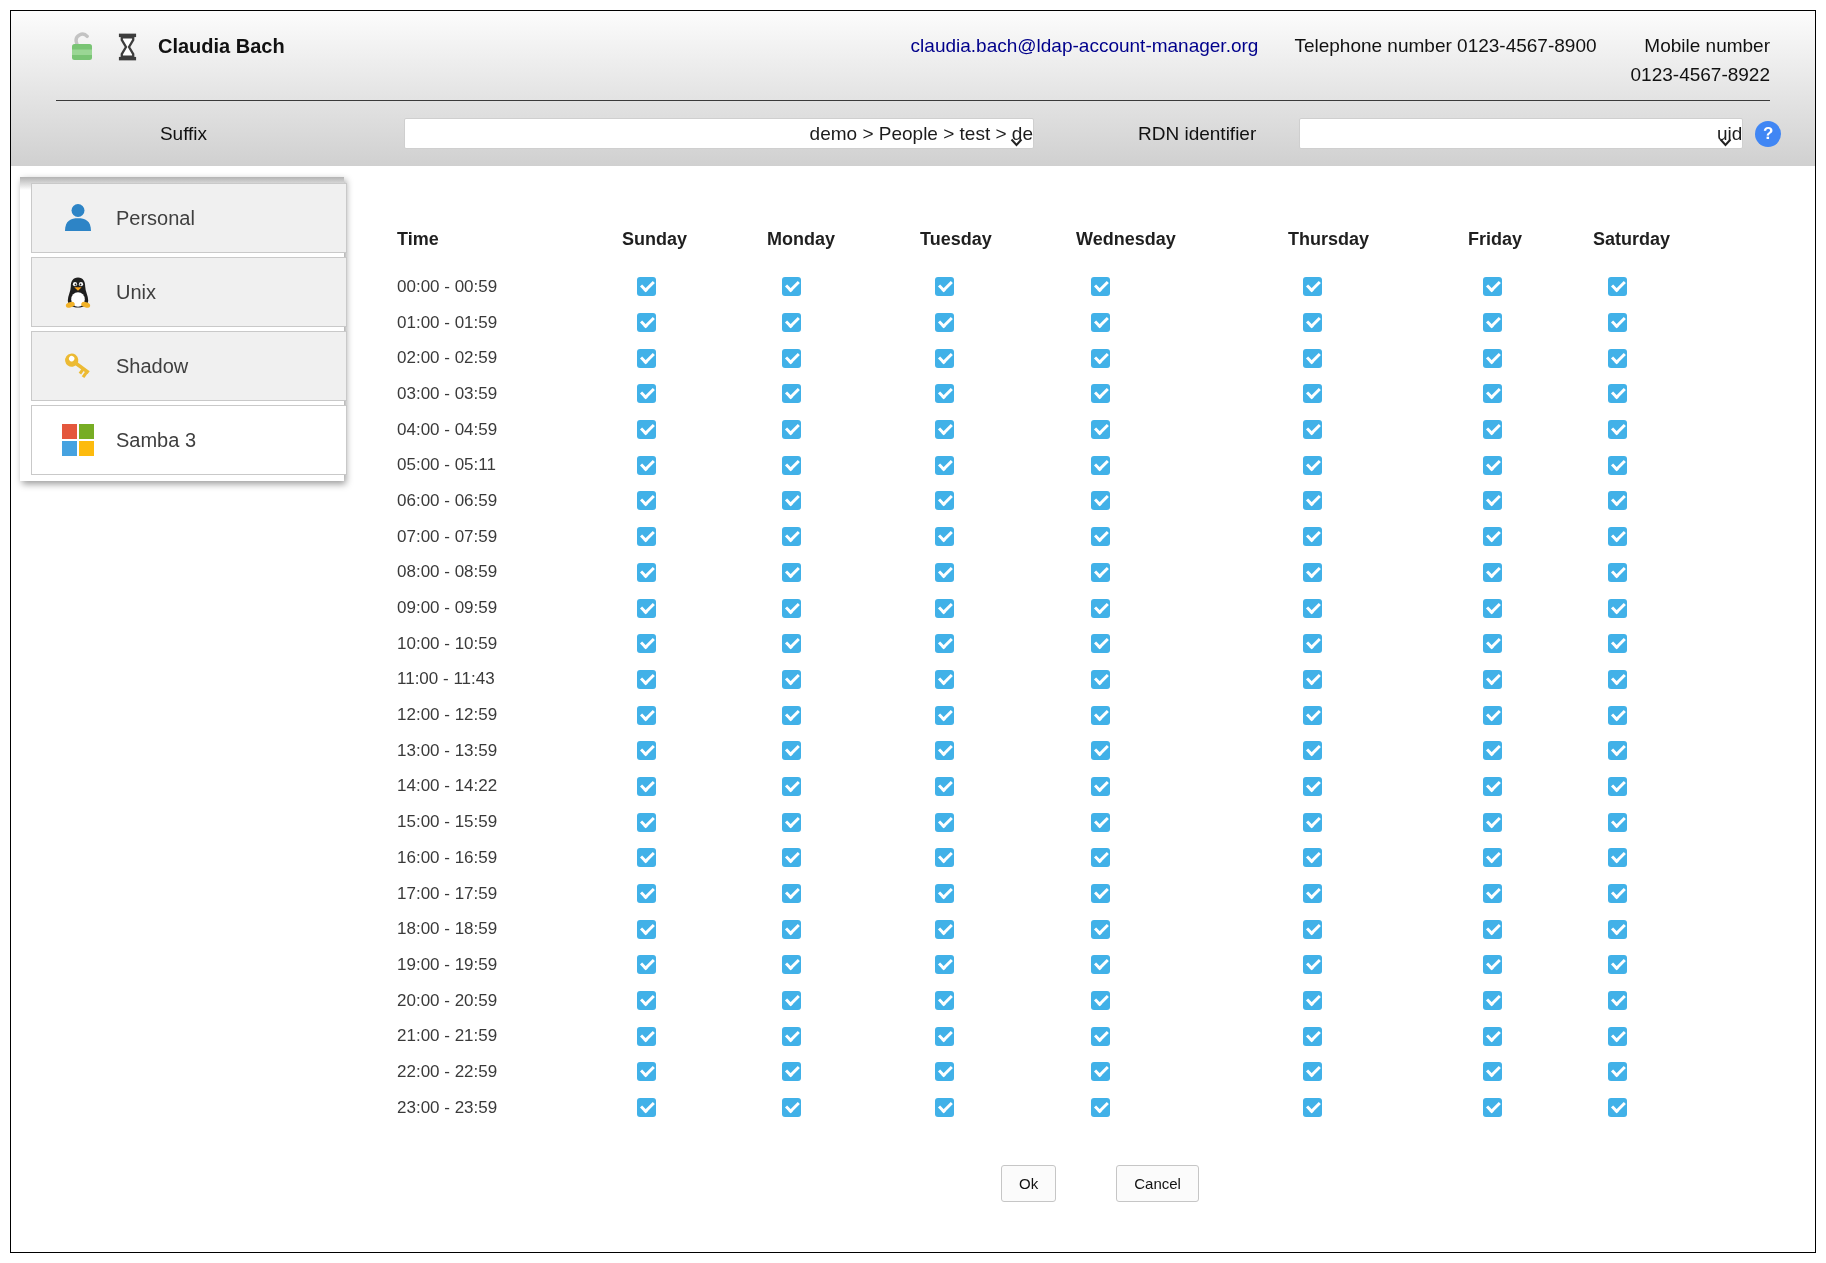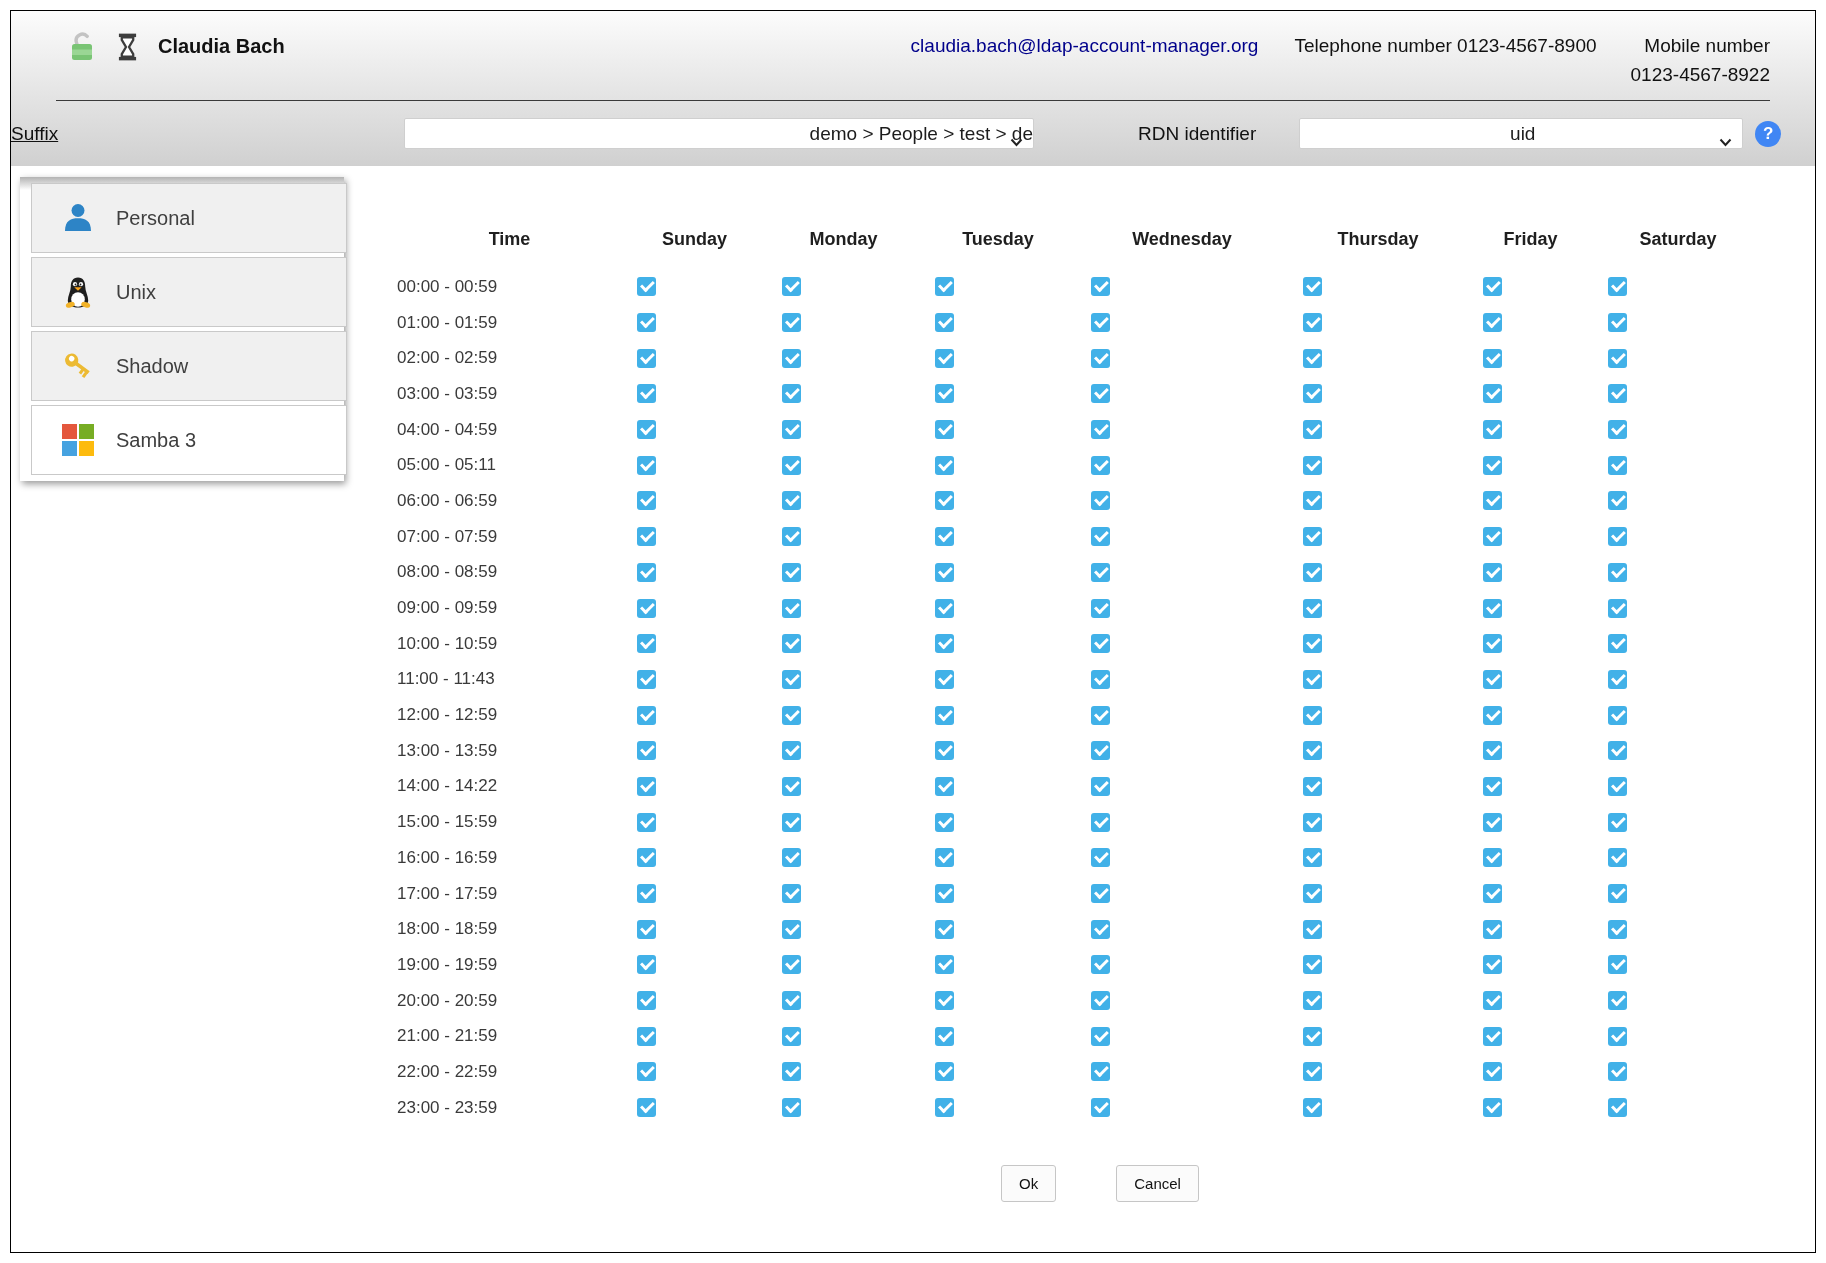--- a/index.html
+++ b/index.html
@@ -13,49 +13,49 @@
   .title-row .icon{display:inline-block;margin-top:1px;}
   .lock-i{margin-right:22px;}
   .hg-i{margin-right:20px;}
   .acct-name{font-size:20px;font-weight:bold;line-height:30px;white-space:nowrap;}
   .spacer{flex:1;}
   .email{color:#00008b;text-decoration:none;line-height:30px;white-space:nowrap;cursor:pointer;}
   .phone{margin-left:36px;line-height:30px;white-space:nowrap;}
   .mobile{margin-left:34px;text-align:right;line-height:29px;white-space:nowrap;}
   .divider{height:1px;background:#3a3a3a;margin:0 45px;}
   .suffix-row{height:65px;display:flex;align-items:center;font-size:19px;color:#111;}
-  .suffix-label{width:345px;text-align:left;text-decoration:underline;}
+  .suffix-label{width:345px;text-align:center;}
   .select{position:relative;height:31px;background:#fff;border:1px solid #cfcfcf;border-radius:2px;
     display:flex;align-items:center;box-sizing:border-box;font-size:19px;color:#1c1c1c;cursor:pointer;}
   .suffix-select{margin-left:48px;width:630px;}
   .rdn-label{margin-left:104px;white-space:nowrap;}
   .rdn-select{margin-left:43px;width:444px;}
   .sel-text{flex:1;white-space:nowrap;overflow:hidden;}
   .sel-text.right{text-align:right;}
-  .sel-text.left{text-align:center;padding-left:3px;}
+  .sel-text.left{text-align:right;padding-left:3px;}
   .chev{position:absolute;right:10px;top:11px;}
   .help{margin-left:12px;width:26px;height:26px;border-radius:50%;background:#4086f4;color:#fff;
     font-size:17px;font-weight:bold;display:flex;align-items:center;justify-content:center;cursor:pointer;}
 
   
   .sidebar{position:absolute;left:9px;top:166px;width:324px;box-sizing:border-box;
     padding:6px 3px 6px 11px;background:#fff;background-image:linear-gradient(#b3b3b3,#ffffff 13px);
     box-shadow:2px 3px 7px rgba(0,0,0,.4);}
   .side-item{box-sizing:border-box;width:316px;height:70px;margin:0 auto 4px auto;display:flex;align-items:center;
     padding-left:29px;background:#f0f0f0;border:1px solid #c9c9c9;cursor:pointer;}
   .side-item:last-child{margin-bottom:0;}
   .side-item.active{background:#fff;}
   .side-item .icon{margin-right:21px;line-height:0;}
   .side-label{font-size:20px;color:#3f3f3f;}
 
   
   .hours-grid{position:absolute;left:386px;top:218px;display:grid;
     grid-template-columns:225px 145px 153px 156px 212px 180px 125px 170px;
     grid-template-rows:40px;grid-auto-rows:35.7px;align-items:center;}
-  .col-head{align-self:start;font-size:18px;font-weight:bold;color:#1f1f1f;white-space:nowrap;text-align:center;}
+  .col-head{align-self:start;font-size:18px;font-weight:bold;color:#1f1f1f;white-space:nowrap;}
   .time-cell{font-size:17px;color:#3a3a3a;white-space:nowrap;}
   .cb-cell{padding-left:15px;display:flex;align-items:center;height:100%;}
   .cb{width:19px;height:19px;background:#41b1e8;border-radius:3px;position:relative;display:inline-block;cursor:pointer;}
   .cb::after{content:'';position:absolute;left:3.5px;top:4px;width:9.5px;height:5px;
     border-left:3px solid #fff;border-bottom:3px solid #fff;transform:rotate(-45deg);}
 
   
   .actions{position:absolute;left:386px;top:1154px;width:1406px;display:flex;justify-content:center;gap:60px;}
   .actions button{font-family:inherit;font-size:15px;color:#111;background:#fbfbfb;border:1px solid #c6c6c6;
     border-radius:3px;height:37px;padding:0 17px;cursor:pointer;}

